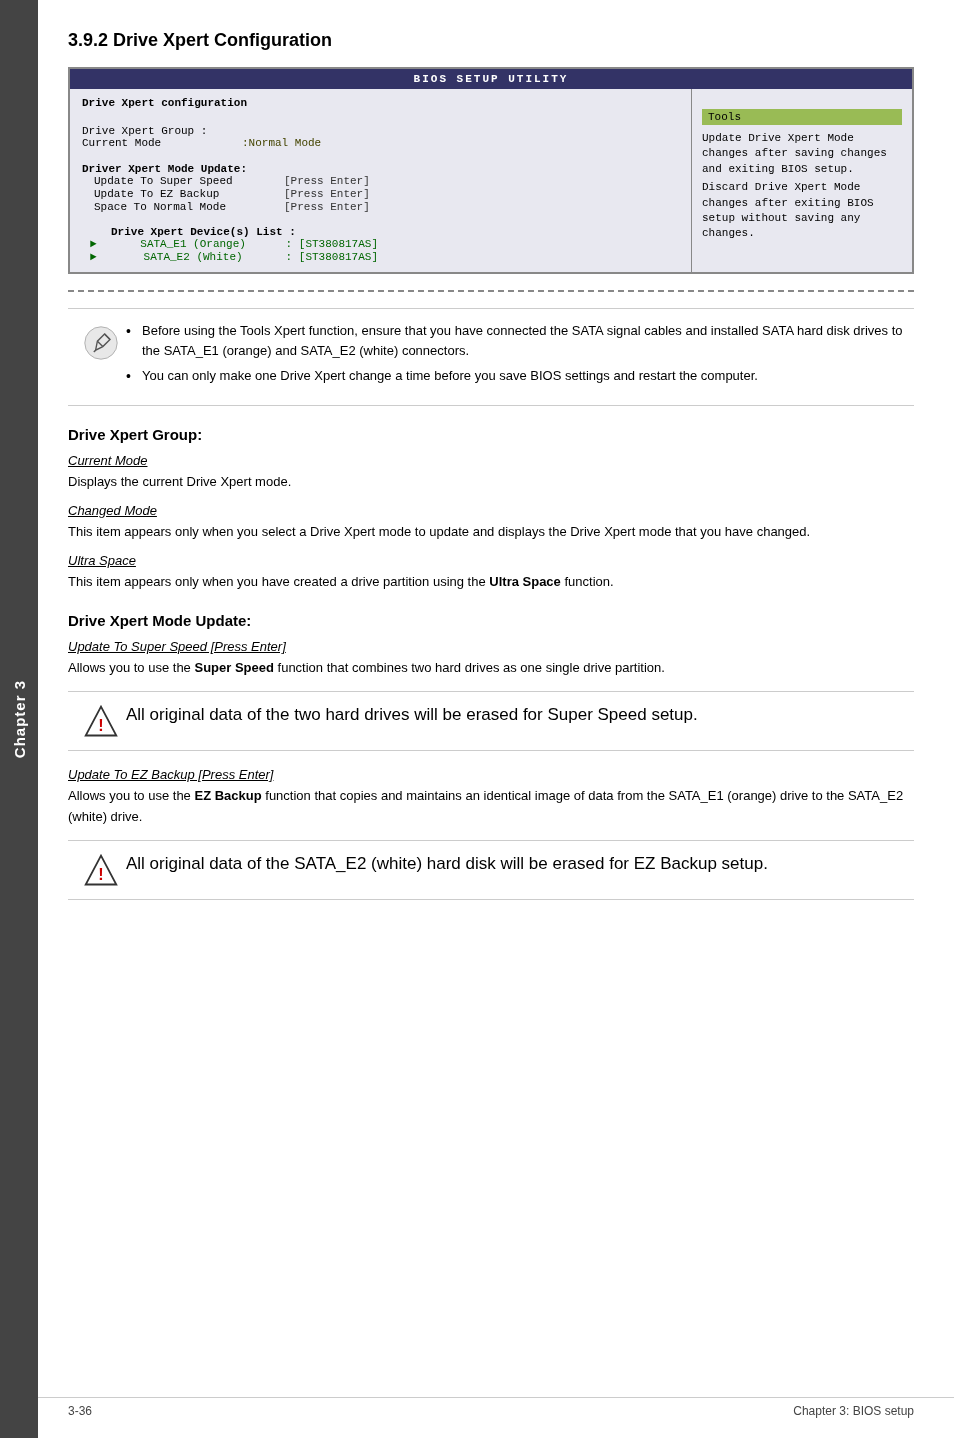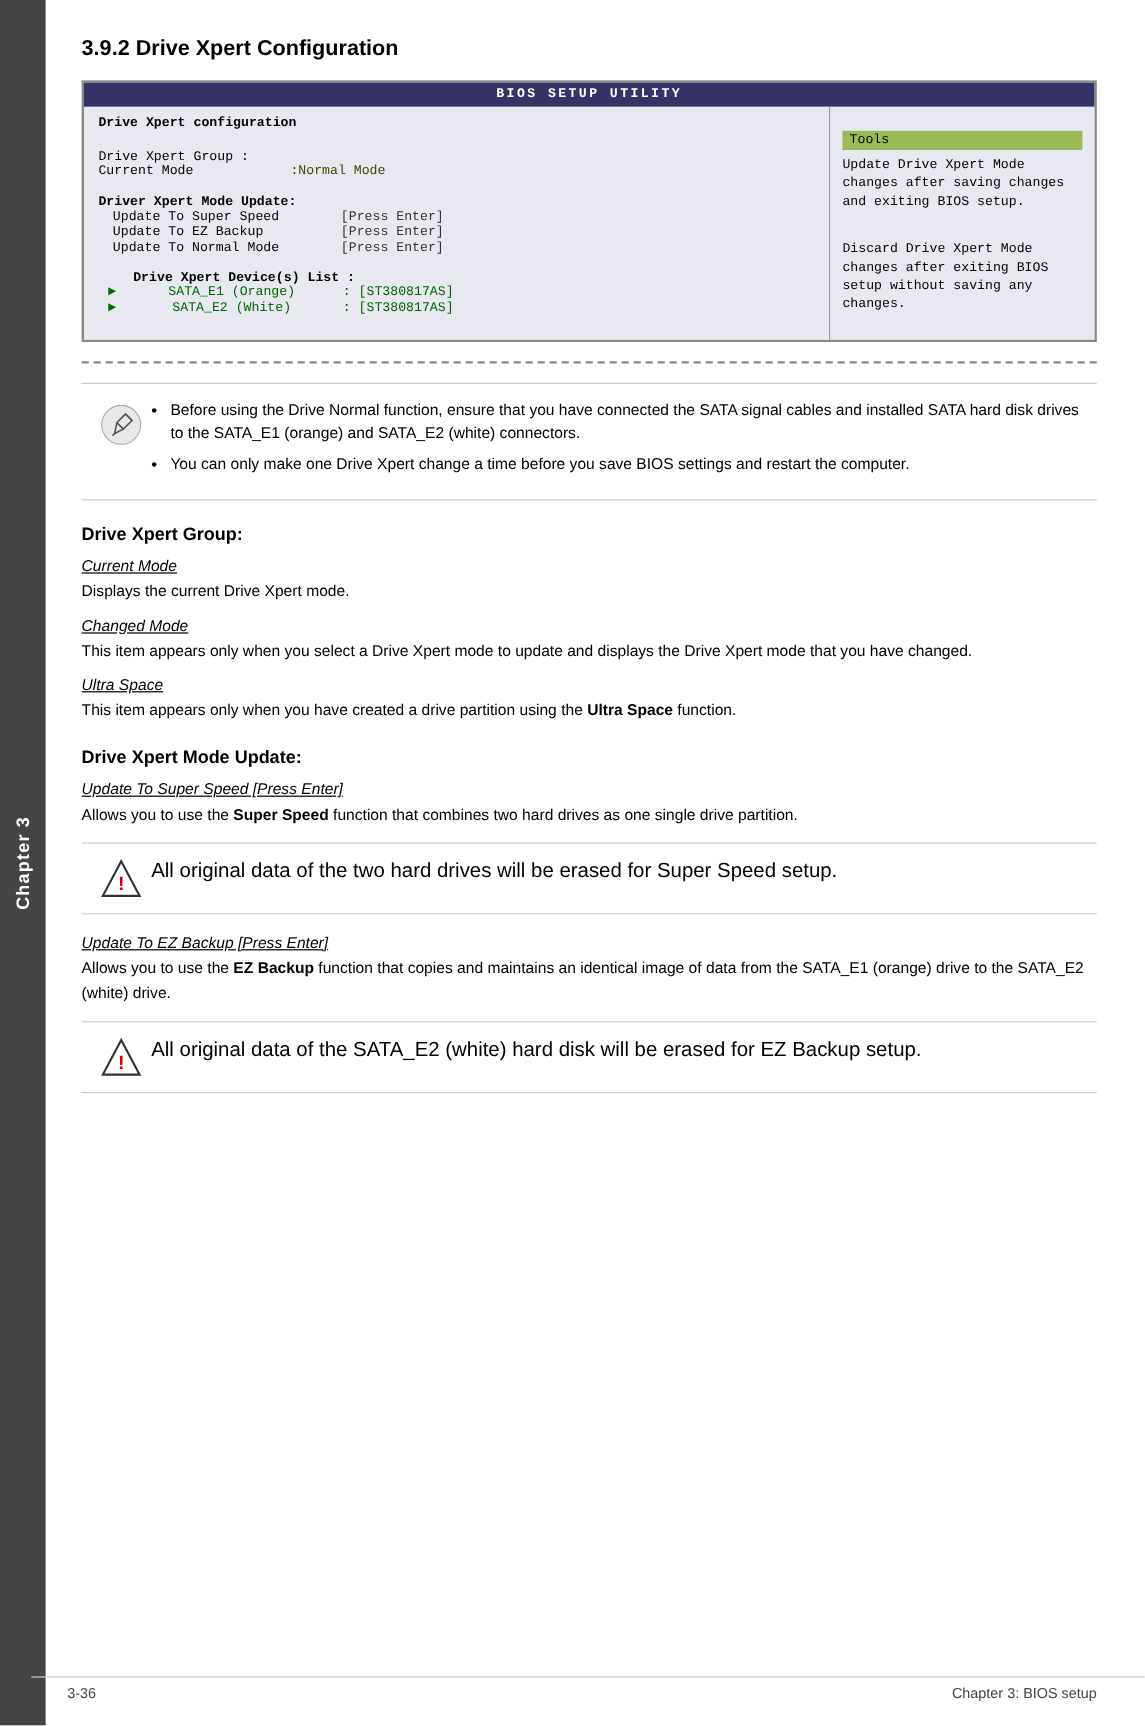--- a/index.html
+++ b/index.html
@@ -248,21 +248,21 @@
     .warning-content {
       flex: 1;
       font-size: 17px;
       line-height: 1.5;
     }
 
     
     .page-footer {
       position: absolute;
       bottom: 20px;
-      left: 26px;
+      left: 38px;
       right: 0;
       display: flex;
       justify-content: space-between;
       padding: 0 40px 0 30px;
       font-size: 12px;
       color: #444;
       border-top: 1px solid #ccc;
       padding-top: 6px;
     }
   </style>
@@ -298,40 +298,40 @@
           <div style="font-weight:bold;">Driver Xpert Mode Update:</div>
           <div class="bios-sub-row">
             <span class="bios-sub-label">Update To Super Speed</span>
             <span class="bios-sub-value">[Press Enter]</span>
           </div>
           <div class="bios-sub-row">
             <span class="bios-sub-label">Update To EZ Backup</span>
             <span class="bios-sub-value">[Press Enter]</span>
           </div>
           <div class="bios-sub-row">
-            <span class="bios-sub-label">Update To Normal Mode</span>
+            <span class="bios-sub-label">Space To Normal Mode</span>
             <span class="bios-sub-value">[Press Enter]</span>
           </div>
           <br>
           <div style="font-weight:bold;margin-left:29px;">Drive Xpert Device(s) List :</div>
           <div class="bios-device-row">
             <span class="arrow-marker">►</span>
             <span class="bios-device-label">SATA_E1 (Orange)</span>
             <span class="bios-device-value">: [ST380817AS]</span>
           </div>
           <div class="bios-device-row">
             <span class="arrow-marker">►</span>
             <span class="bios-device-label">SATA_E2 (White)</span>
             <span class="bios-device-value">: [ST380817AS]</span>
           </div>
         </div>
 
         <div class="bios-right">
           <div class="bios-right-header">Tools</div>
-          <p style="margin-bottom:24px; font-size:11px; line-height:1.4;">Update Drive Xpert Mode changes after saving changes and exiting BIOS setup.</p>
+          <p style="margin-bottom:3px; font-size:11px; line-height:1.4;">Update Drive Xpert Mode changes after saving changes and exiting BIOS setup.</p>
           <p style="font-size:11px; line-height:1.4;">Discard Drive Xpert Mode changes after exiting BIOS setup without saving any changes.</p>
         </div>
       </div>
     </div>
 
     <hr class="dashed-sep">
 
     <div class="note-box">
       <div class="note-icon">
 
@@ -339,21 +339,21 @@
           <ellipse cx="20" cy="20" rx="18" ry="18" fill="#e8e8e8" stroke="#aaa" stroke-width="1"></ellipse>
           <path d="M 14 28 L 16 18 L 24 10 L 30 16 L 22 24 Z" fill="none" stroke="#555" stroke-width="1.5"></path>
           <path d="M 16 18 L 22 24" fill="none" stroke="#555" stroke-width="1.5"></path>
           <path d="M 24 10 L 30 16" fill="none" stroke="#555" stroke-width="1.5"></path>
           <path d="M 12 30 L 14 28" fill="none" stroke="#555" stroke-width="1.5"></path>
         </svg>
       </div>
       <div class="note-content">
         <div class="bullet-item">
           <span class="bullet-dot">•</span>
-          <span>Before using the Drive Normal function, ensure that you have connected the SATA signal cables and installed SATA hard disk drives to the SATA_E1 (orange) and SATA_E2 (white) connectors.</span>
+          <span>Before using the Tools Xpert function, ensure that you have connected the SATA signal cables and installed SATA hard disk drives to the SATA_E1 (orange) and SATA_E2 (white) connectors.</span>
         </div>
         <div class="bullet-item">
           <span class="bullet-dot">•</span>
           <span>You can only make one Drive Xpert change a time before you save BIOS settings and restart the computer.</span>
         </div>
       </div>
     </div>
 
     <h3 class="subsection-title">Drive Xpert Group:</h3>
 

